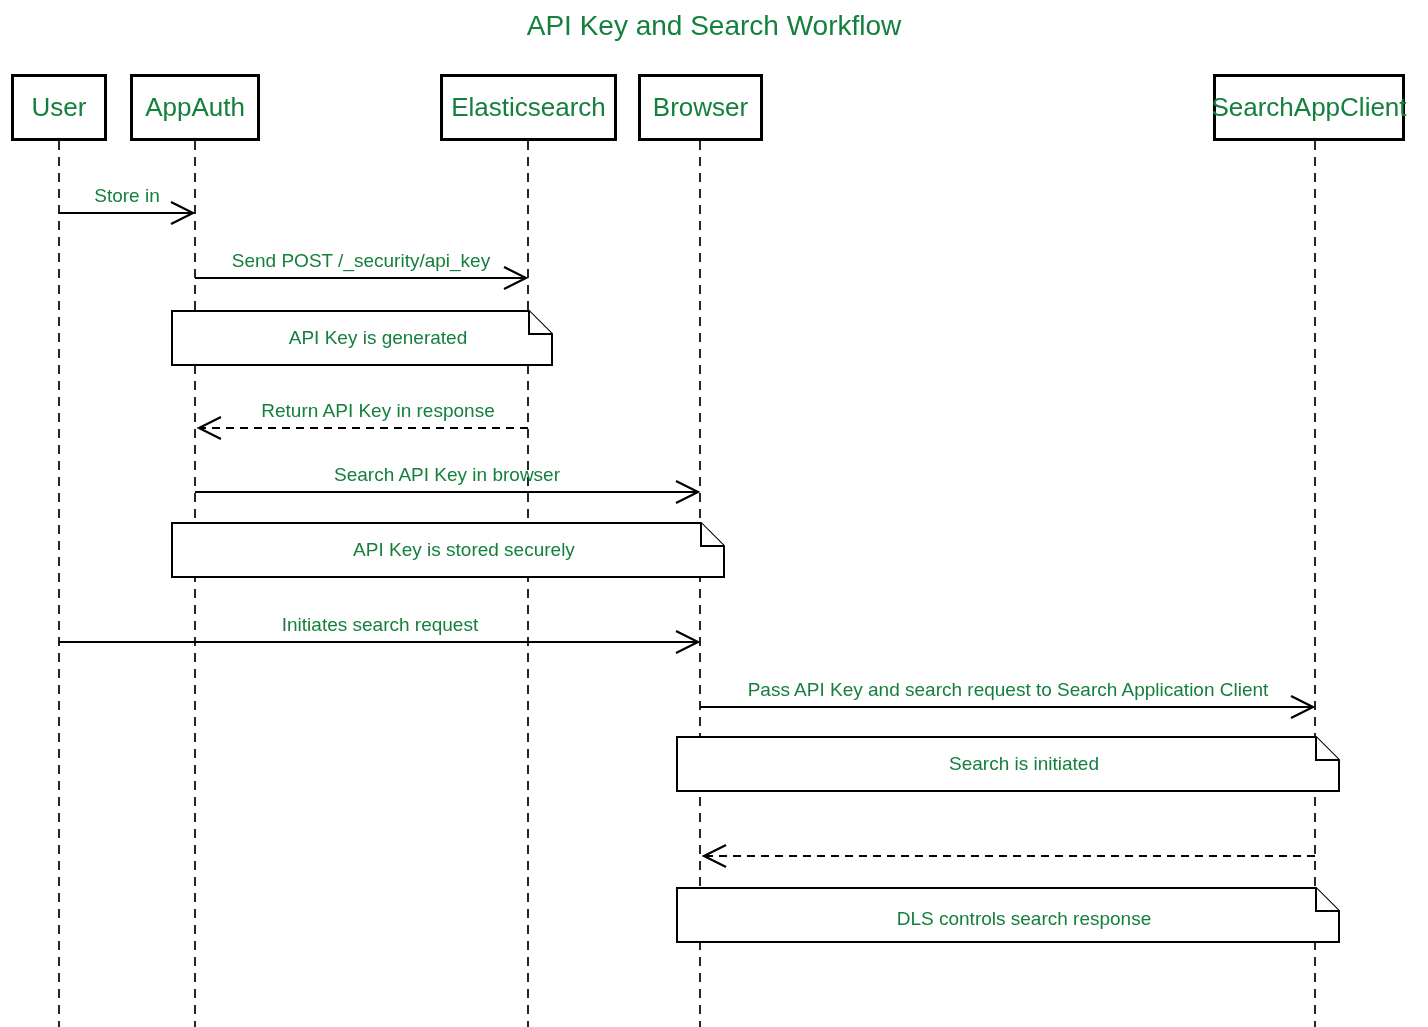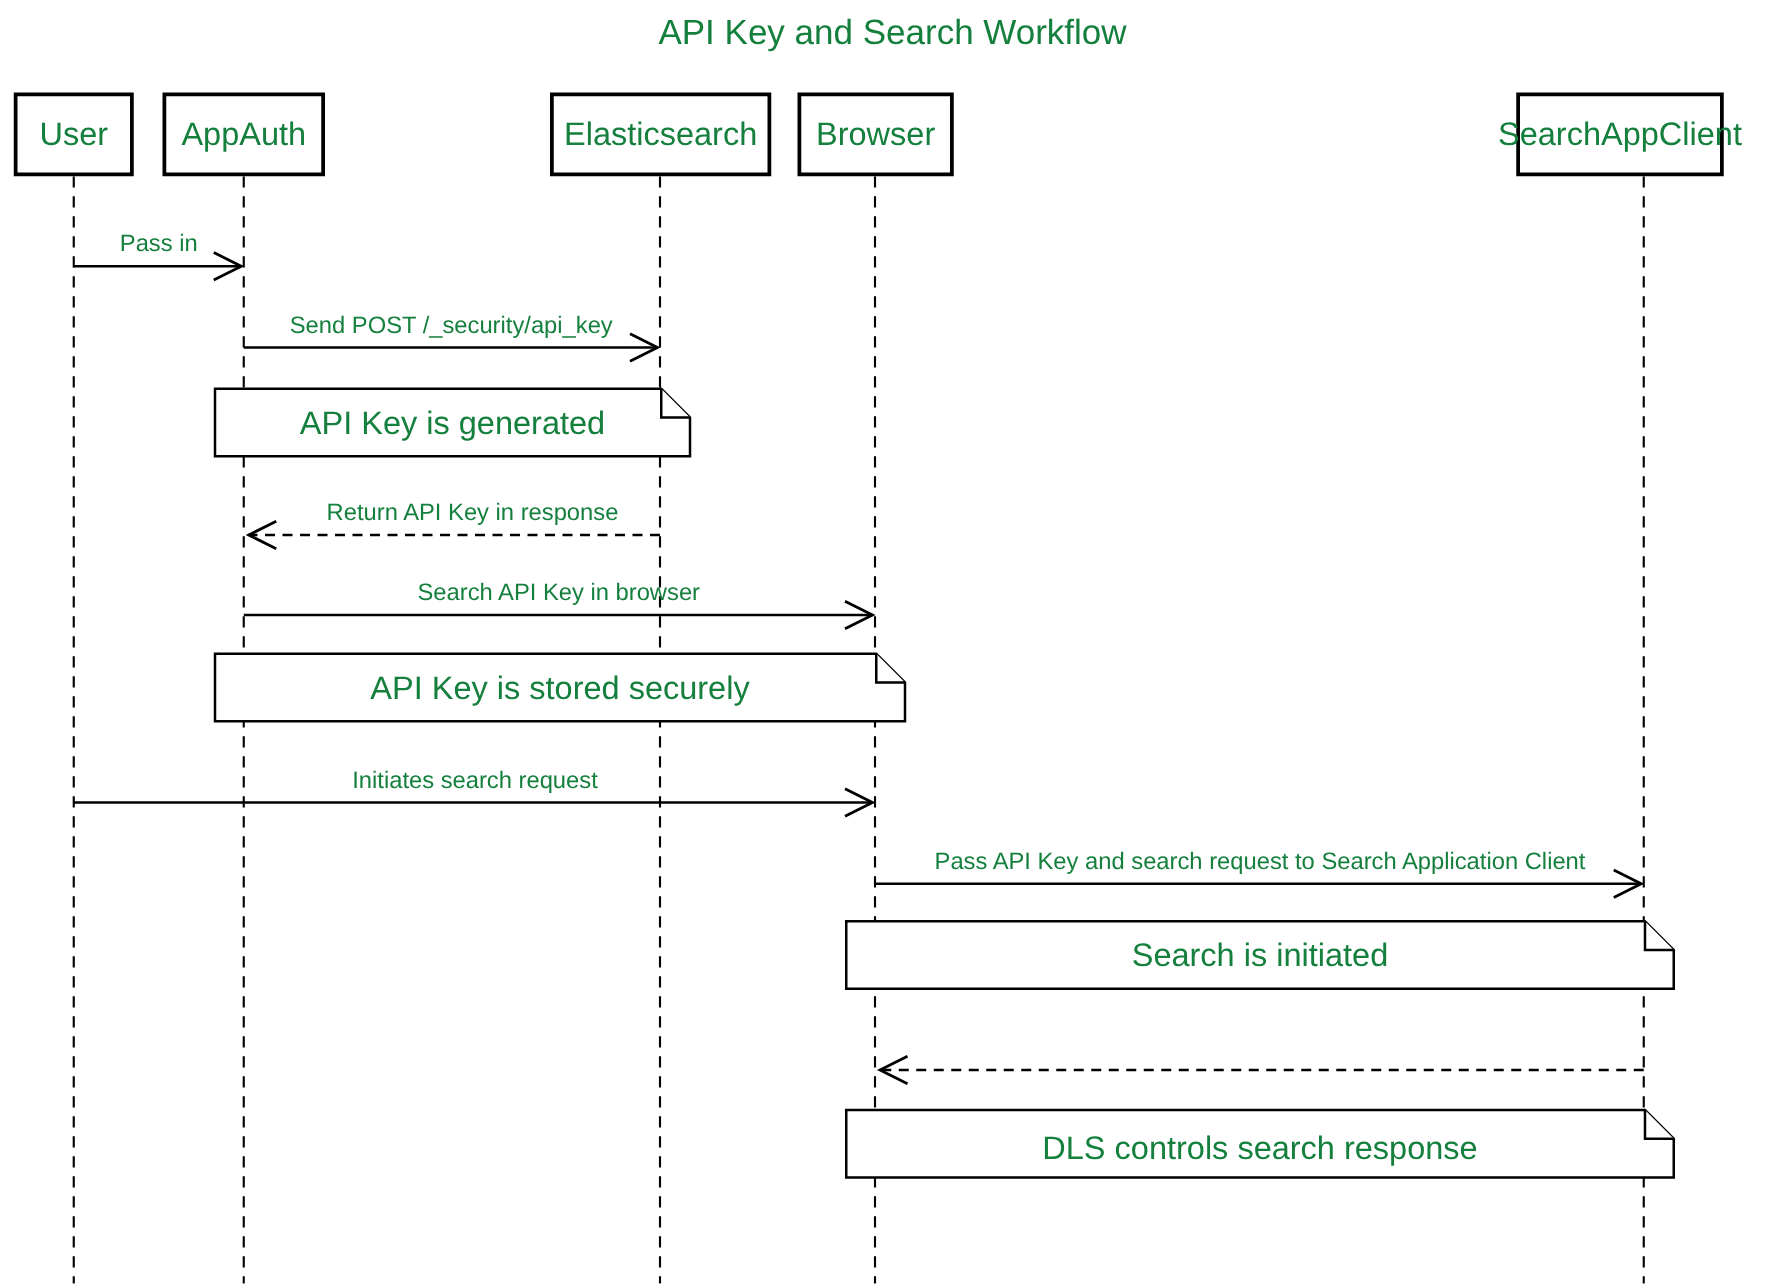--- a/index.html
+++ b/index.html
@@ -26,21 +26,21 @@
     border:3.5px solid #000;background:#fff;
     display:flex;align-items:center;justify-content:center;
     font-size:26px;white-space:nowrap;
   }
   .msglabel{
     position:absolute;transform:translateX(-50%);
     font-size:19px;line-height:21px;white-space:nowrap;
   }
   .notelabel{
     position:absolute;display:flex;align-items:center;justify-content:center;
-    font-size:26px;white-space:nowrap;
+    font-size:19px;white-space:nowrap;padding-left:16px;
   }
 </style>
 </head>
 <body>
 
 <div class="canvas">
 
   <svg class="layer" width="1428" height="1027">
     <defs>
       <marker id="ah" markerUnits="userSpaceOnUse" markerWidth="28" markerHeight="28" refX="24" refY="13" orient="auto">
@@ -82,25 +82,25 @@
   </div>
   <div class="participant" style="left:130px;width:130px">
     <span>AppAuth</span>
   </div>
   <div class="participant" style="left:440px;width:177px">
     <span>Elasticsearch</span>
   </div>
   <div class="participant" style="left:638px;width:125px">
     <span>Browser</span>
   </div>
-  <div class="participant" style="left:1213px;width:166px">
+  <div class="participant" style="left:1213px;width:192px">
     <span>SearchAppClient</span>
   </div>
 
-  <div class="msglabel" style="left:127px;top:185px">Pass in</div>
+  <div class="msglabel" style="left:127px;top:185px">Store in</div>
   <div class="msglabel" style="left:361px;top:250px">Send POST /_security/api_key</div>
   <div class="msglabel" style="left:378px;top:400px">Return API Key in response</div>
   <div class="msglabel" style="left:447px;top:464px">Search API Key in browser</div>
   <div class="msglabel" style="left:380px;top:614px">Initiates search request</div>
   <div class="msglabel" style="left:1008px;top:679px">Pass API Key and search request to Search Application Client</div>
 
   <div class="notelabel" style="left:172px;top:311px;width:380px;height:54px">API Key is generated</div>
   <div class="notelabel" style="left:172px;top:523px;width:552px;height:54px">API Key is stored securely</div>
   <div class="notelabel" style="left:677px;top:737px;width:662px;height:54px">Search is initiated</div>
   <div class="notelabel" style="left:677px;top:888px;width:662px;height:61px">DLS controls search response</div>

